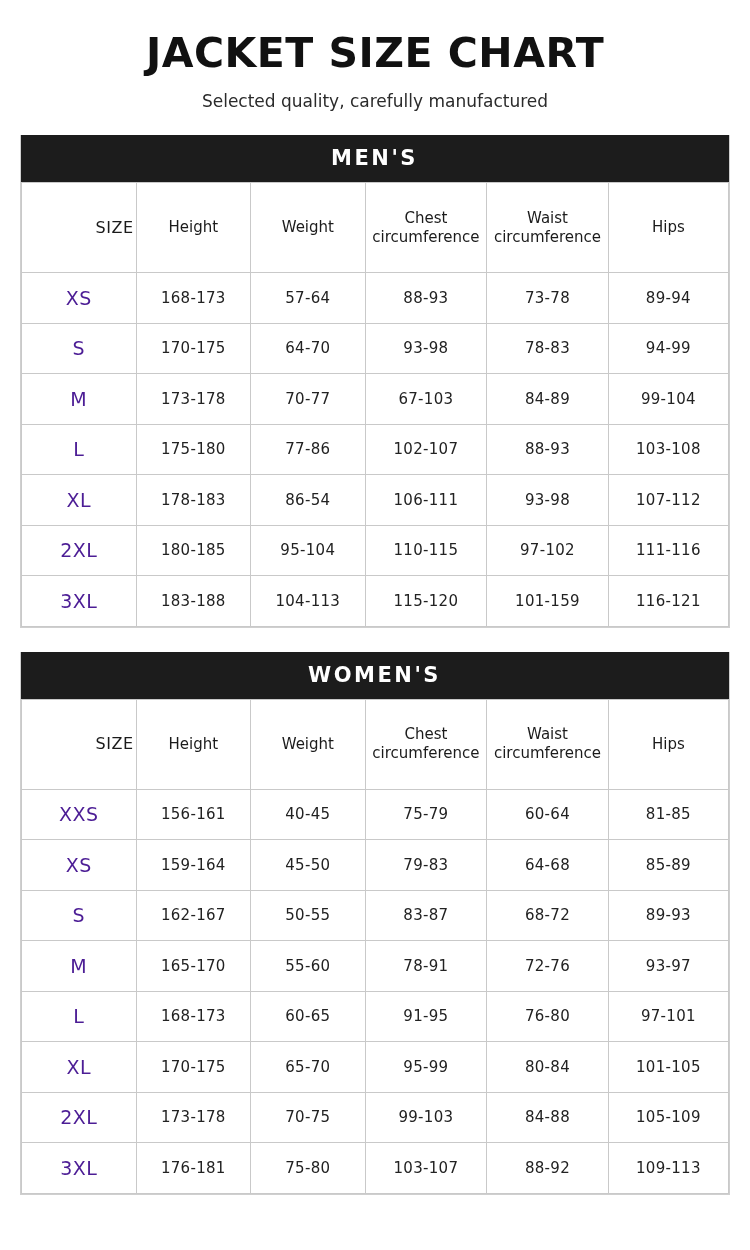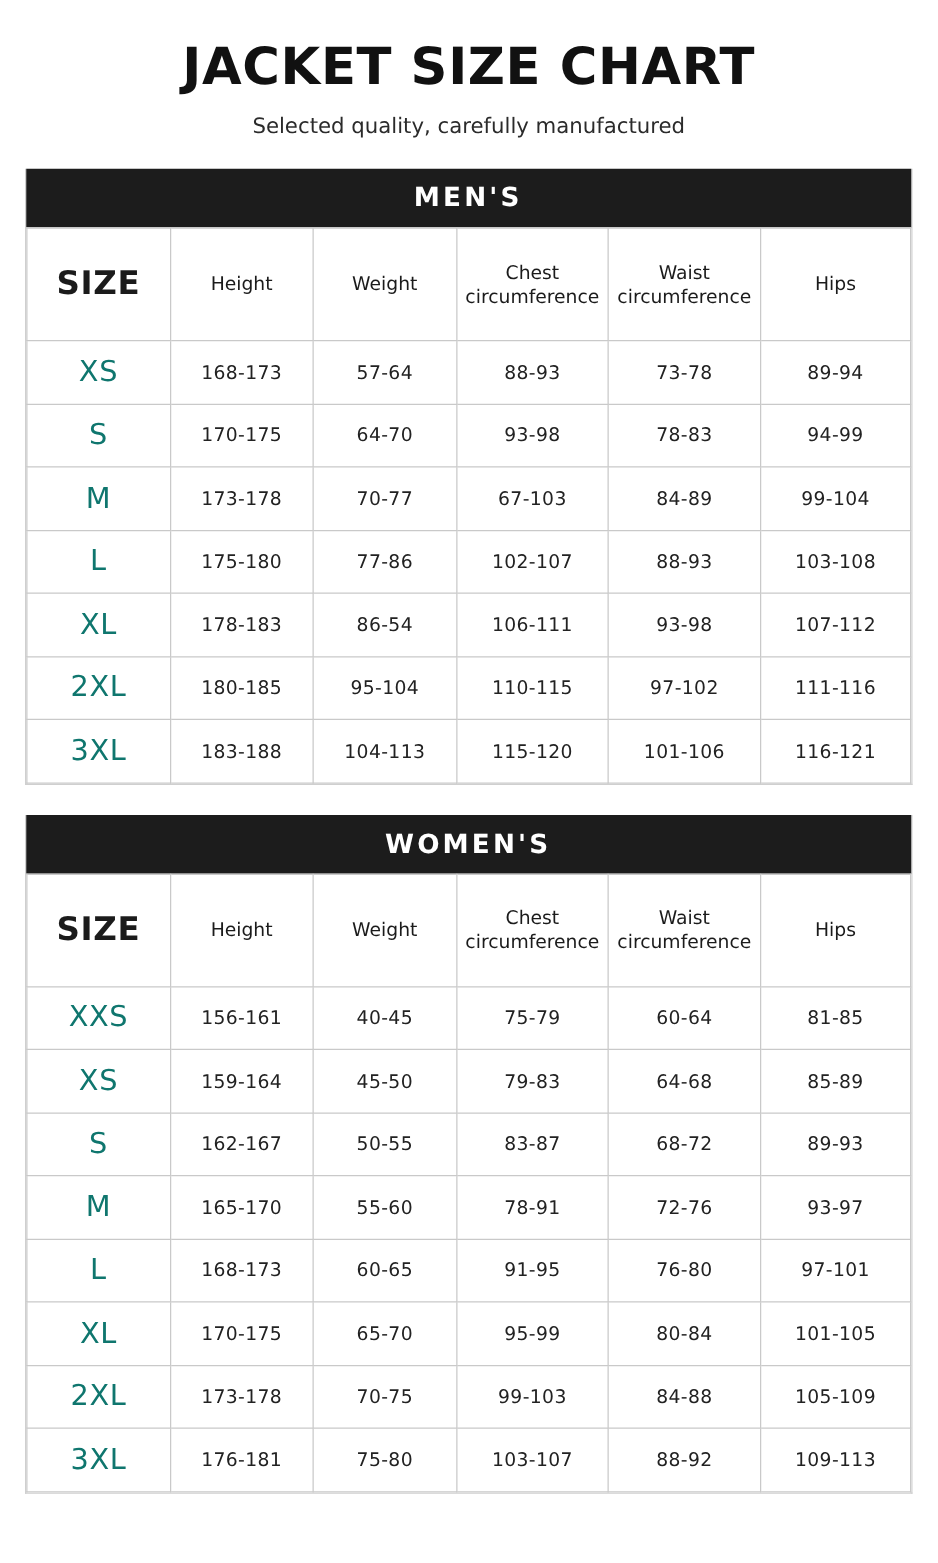--- a/index.html
+++ b/index.html
@@ -74,33 +74,34 @@
   }
   thead th {
     height: 90px;
     font-weight: 400;
     font-size: 15px;
     color: #1b1b1b;
     line-height: 1.25;
     padding: 4px 2px;
   }
   thead th.size-head {
-    font-weight: bold;
-    font-size: 26px;
+    font-weight: normal;
+    font-size: 16px;
     letter-spacing: 0.5px;
+    text-align: right;
   }
   tbody td {
     height: 50.5px;
     font-size: 15px;
     color: #222;
     letter-spacing: 0.3px;
   }
   tbody td.size-cell {
-    font-size: 23px;
-    color: #0f766e;
+    font-size: 19px;
+    color: #4c1d95;
     letter-spacing: 0.5px;
   }
   .two-line { display: block; }
   .footer-spacer { height: 6px; }
 </style>
 </head>
 <body>
 
 <div class="page">
 
@@ -181,21 +182,21 @@
           <td>95-104</td>
           <td>110-115</td>
           <td>97-102</td>
           <td>111-116</td>
         </tr>
         <tr>
           <td class="size-cell">3XL</td>
           <td>183-188</td>
           <td>104-113</td>
           <td>115-120</td>
-          <td>101-106</td>
+          <td>101-159</td>
           <td>116-121</td>
         </tr>
       </tbody>
     </table>
   </div>
 
   <div class="table-block">
     <div class="section-header">WOMEN'S</div>
     <table>
       <colgroup>

